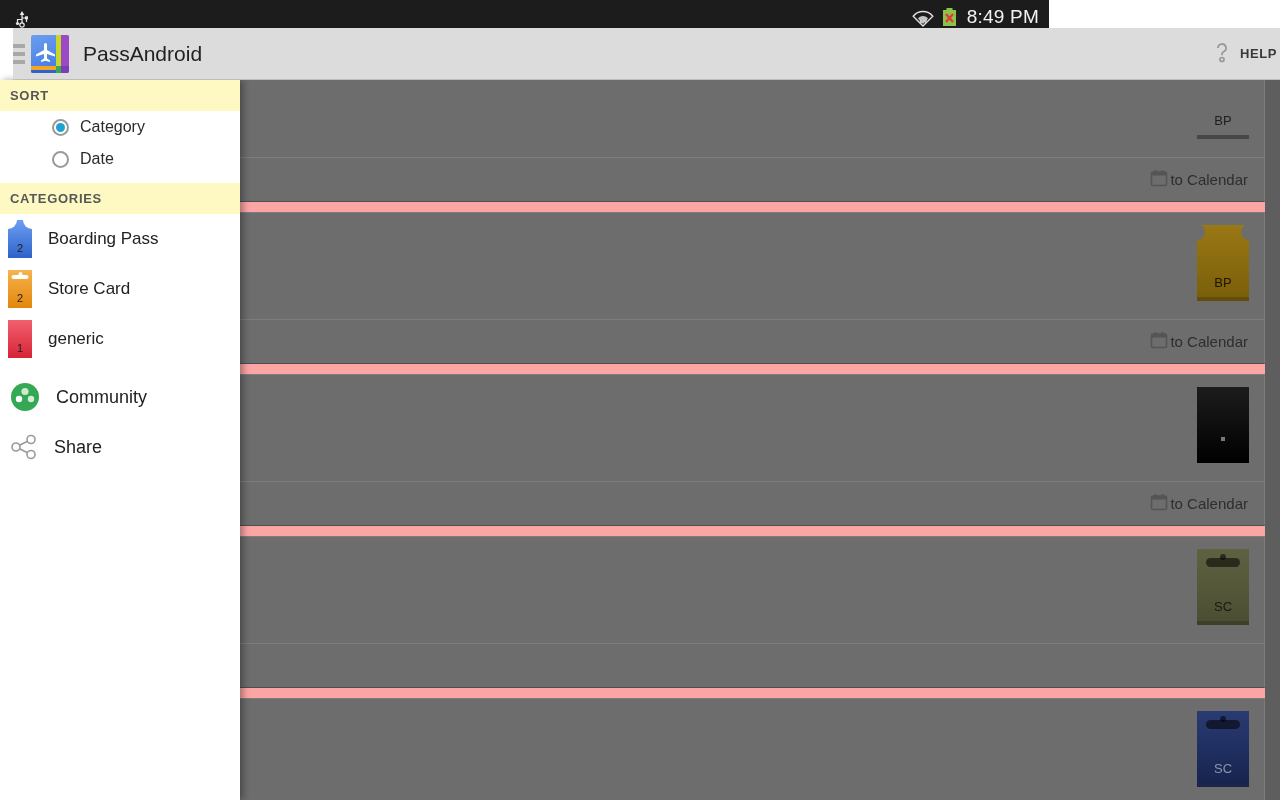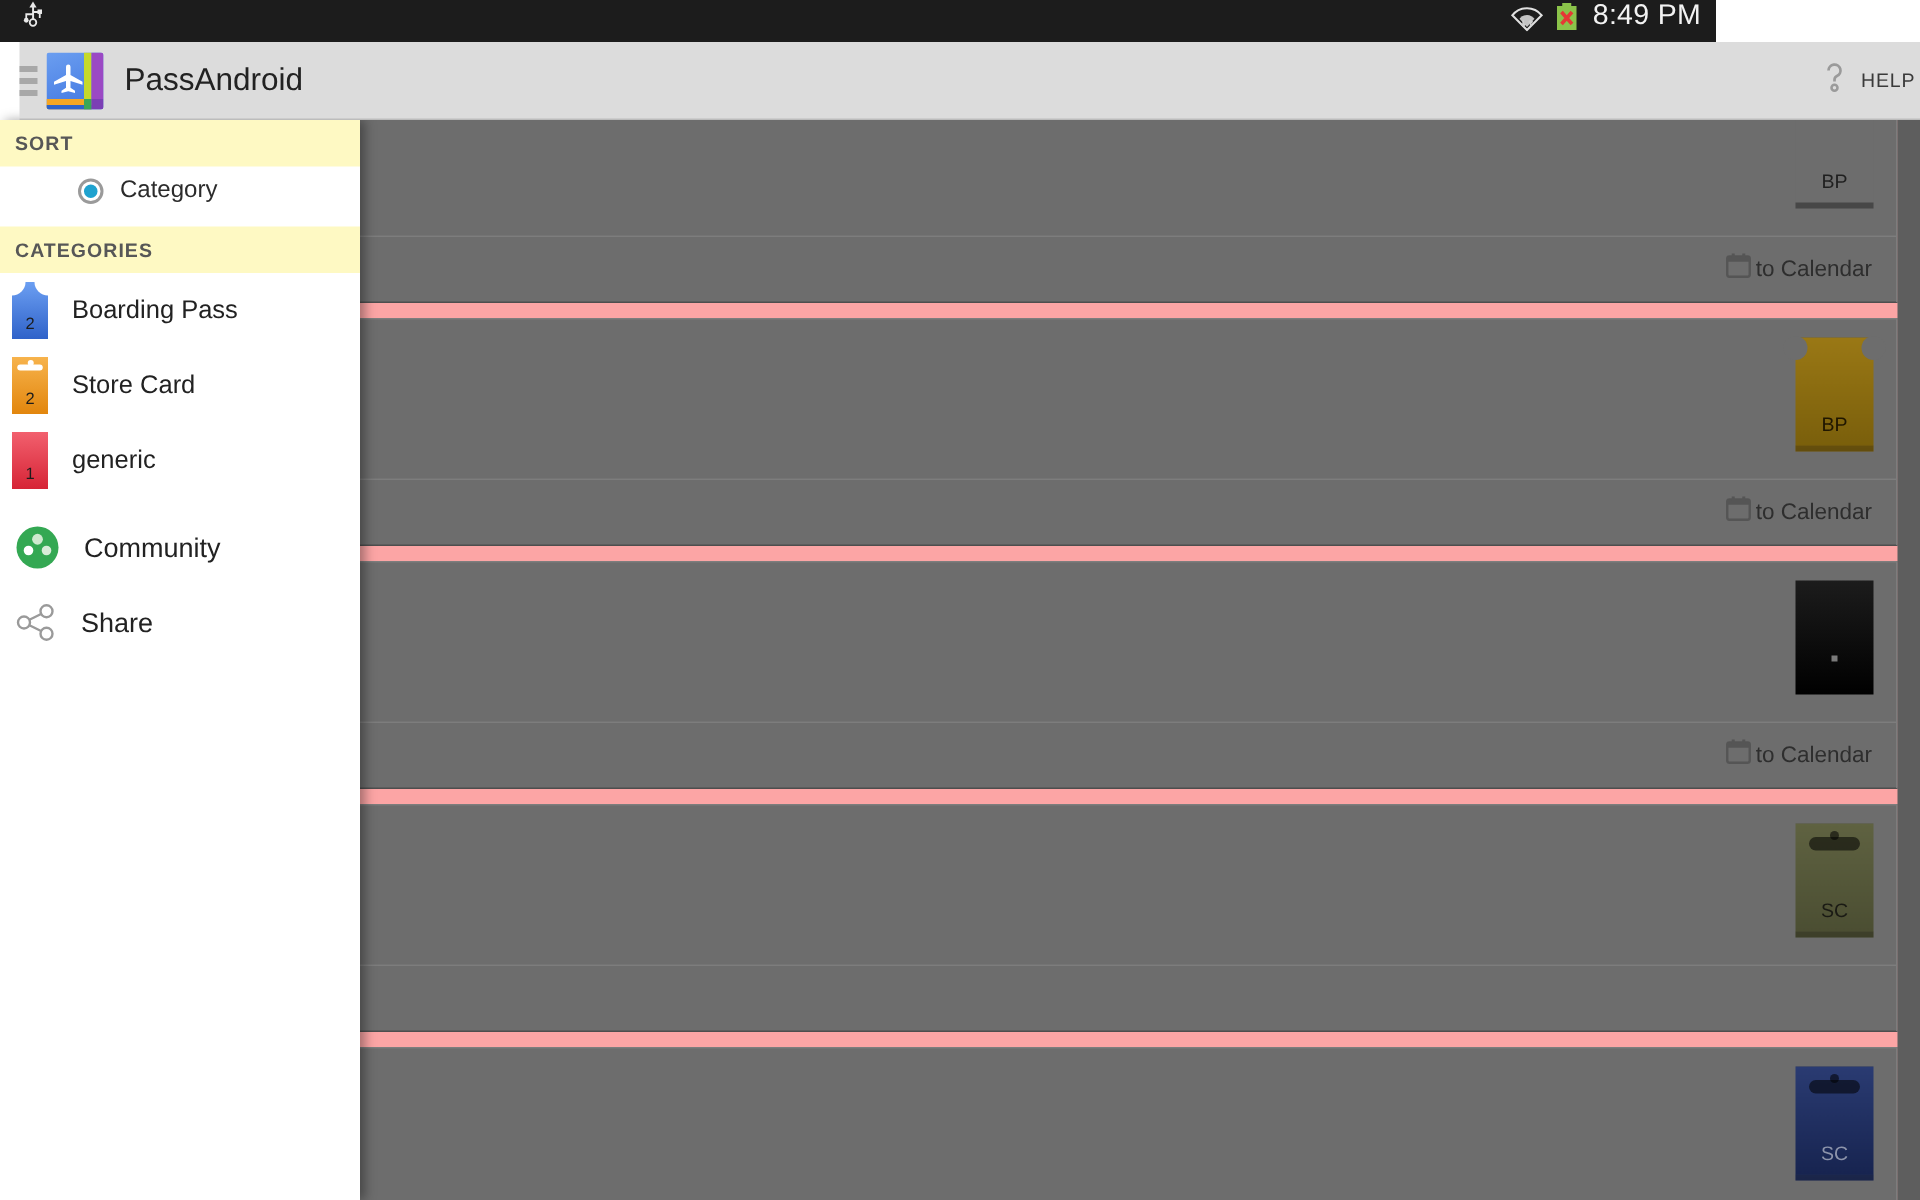--- a/index.html
+++ b/index.html
@@ -6,22 +6,22 @@
   html,body { width:1280px; height:800px; overflow:hidden; }
   body {
     font-family:"Liberation Sans", sans-serif;
     background:#6a6a6a;
     -webkit-font-smoothing:antialiased;
   }
   .screen { position:relative; width:1280px; height:800px; overflow:hidden; background:#fff; }
 
   
   .statusbar {
-    position:absolute; left:0; top:0; width:1144px; height:28px;
-    background:#1c1c1c; display:flex; align-items:flex-start;
+    position:absolute; left:0; top:0; width:1049px; height:28px;
+    background:#1c1c1c; display:flex; align-items:flex-end;
     padding:0 10px 0 14px; z-index:60;
   }
   .sb-left { display:flex; align-items:center; gap:10px; }
   .sb-right { margin-left:auto; display:flex; align-items:center; gap:8px; }
   .sb-time { color:#f2f2f2; font-size:19px; letter-spacing:.2px; padding-left:2px; }
   .usb-icon svg, .wifi-icon svg, .batt-icon svg { display:block; }
 
   
   .actionbar {
     position:absolute; left:13px; top:28px; width:1280px; height:52px;
@@ -40,21 +40,21 @@
   .app-icon .body { position:absolute; inset:0; background:linear-gradient(160deg,#6b9ef0,#3f75e0); }
   .app-icon .plane { position:absolute; left:3px; top:6px; width:24px; height:24px; }
   .app-icon .strip-y { position:absolute; right:8px; top:0; width:5px; height:31px; background:#c6d92b; }
   .app-icon .strip-p { position:absolute; right:0px; top:0; width:8px; height:31px; background:#9b49c4; }
   .app-icon .bar-b { position:absolute; left:0; bottom:0; width:30px; height:7px; background:#f5a623; }
   .app-icon .bar-d { position:absolute; left:0; bottom:0; width:30px; height:3px; background:#2e63c9; }
   .app-icon .bar-g { position:absolute; right:8px; bottom:0; width:5px; height:7px; background:#3aa757; }
   .app-icon .bar-v { position:absolute; right:0; bottom:0; width:8px; height:7px; background:#7b3fb5; }
   .app-title { font-size:21px; color:#222; margin-left:14px; }
   .ab-right { margin-left:auto; display:flex; align-items:center; gap:8px; padding-right:16px; }
-  .help-label { font-size:13px; font-weight:normal; color:#3a3a3a; letter-spacing:.6px; }
+  .help-label { font-size:13px; font-weight:bold; color:#3a3a3a; letter-spacing:.6px; }
 
   
   .content {
     position:absolute; left:0; top:80px; width:1280px; height:720px;
     background:#fca5a5; z-index:10; overflow:hidden;
   }
   .list { position:absolute; left:0; top:-30px; width:1280px; }
   .card {
     position:relative; margin:0 15px 10px 15px; background:#6d6d6d;
     border:1px solid #7d7d7d; border-bottom:1px solid #4e4e4e;
@@ -322,20 +322,24 @@
   <div class="drawer">
 
     <div class="drawer-header">SORT</div>
 
     <div class="radio-row">
       <span class="radio on">
           <i></i>
         </span>
       <span class="radio-label">Category</span>
     </div>
+    <div class="radio-row">
+      <span class="radio"></span>
+      <span class="radio-label">Date</span>
+    </div>
     <div class="spacer-8"></div>
 
     <div class="drawer-header">CATEGORIES</div>
 
     <div class="cat-row">
       <span class="cat-icon">
         <span class="shape bp">
             <span class="n l"></span>
             <span class="n r"></span>
           </span>

